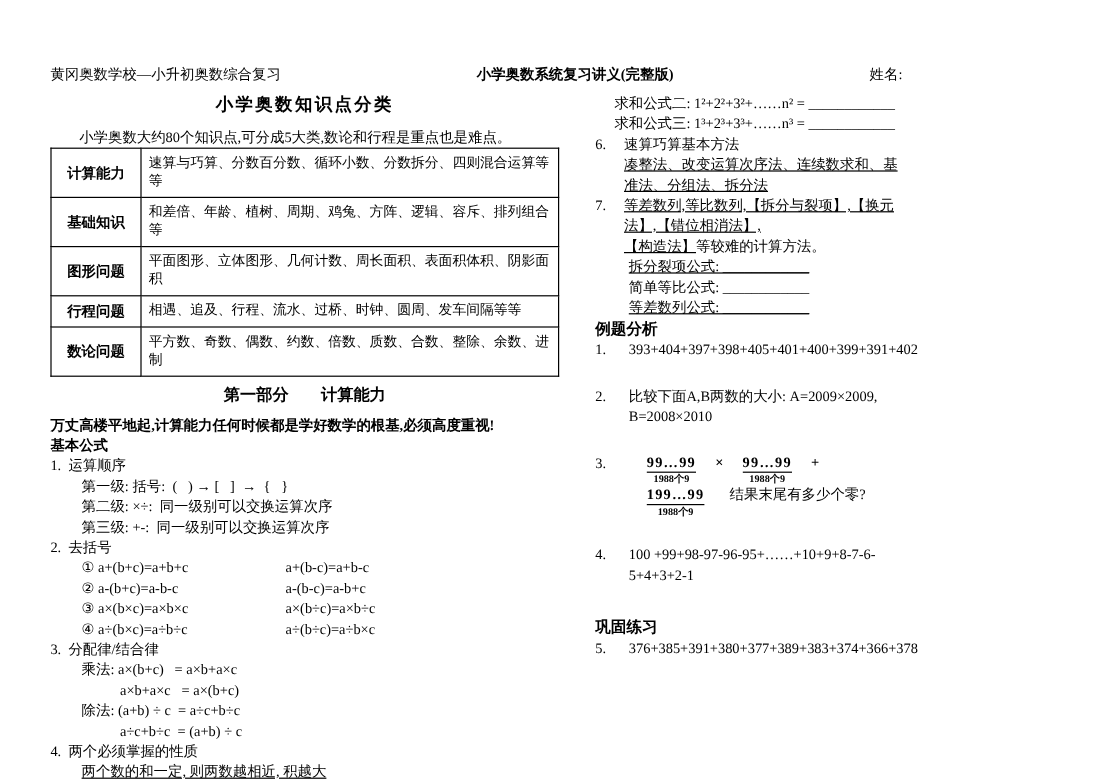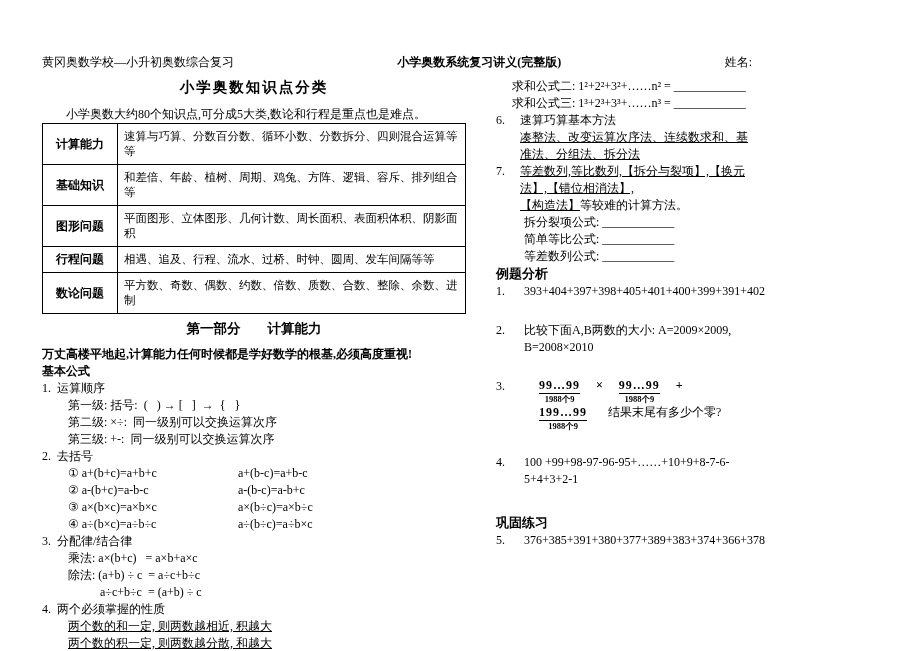--- a/index.html
+++ b/index.html
@@ -27,21 +27,21 @@
   .two-col span{white-space:pre-wrap;}
   .two-col .c1{width:170px;flex:none;}
   .u{text-decoration:underline;}
   
   .r-ind{padding-left:16px;}
   .r-cont{padding-left:24px;}
   .r-ind2{padding-left:28px;}
   .sec{display:flex;line-height:17px;}
   .sec span{white-space:pre-wrap;}
   .sec .num{width:24px;flex:none;}
-  .gap-lg{margin-bottom:44px;}
+  .gap-lg{margin-bottom:44px;text-decoration:underline;}
   .gap-md{margin-bottom:32px;}
   .mt6{margin-top:6px;}
   .ex-title{font-weight:bold;font-size:13px;margin:4px 0 11px;}
   .example{display:flex;line-height:17px;margin-bottom:22px;align-items:flex-start;}
   .example span{white-space:pre-wrap;}
   .example .num{width:28px;flex:none;}
   .example.last{margin-bottom:0;}
   .ex4{margin-bottom:26px;}
   .bgroup{display:inline-flex;flex-direction:column;align-items:center;margin:0 15px;}
   .bgroup .gnum{font-weight:bold;border-bottom:1.2px solid #000;letter-spacing:1px;line-height:15px;}
@@ -114,20 +114,21 @@
         <span class="c1">③ a×(b×c)=a×b×c</span>
         <span>a×(b÷c)=a×b÷c</span>
       </div>
       <div class="two-col">
         <span class="c1">④ a÷(b×c)=a÷b÷c</span>
         <span>a÷(b÷c)=a÷b×c</span>
       </div>
 
       <p class="ln">3.  分配律/结合律</p>
       <p class="ln ind">乘法: a×(b+c)   = a×b+a×c</p>
+      <p class="ln ind2">a×b+a×c   = a×(b+c)</p>
       <p class="ln ind">除法: (a+b) ÷ c  = a÷c+b÷c</p>
       <p class="ln ind2">a÷c+b÷c  = (a+b) ÷ c</p>
 
       <p class="ln">4.  两个必须掌握的性质</p>
       <p class="ln ind u">两个数的和一定, 则两数越相近, 积越大</p>
       <p class="ln ind u">两个数的积一定, 则两数越分散, 和越大</p>
 
       <p class="ln">5.  几个计算公式</p>
       <p class="ln ind">完全平方和(差)公式: (a±b)² = a²±2ab+b²</p>
 

